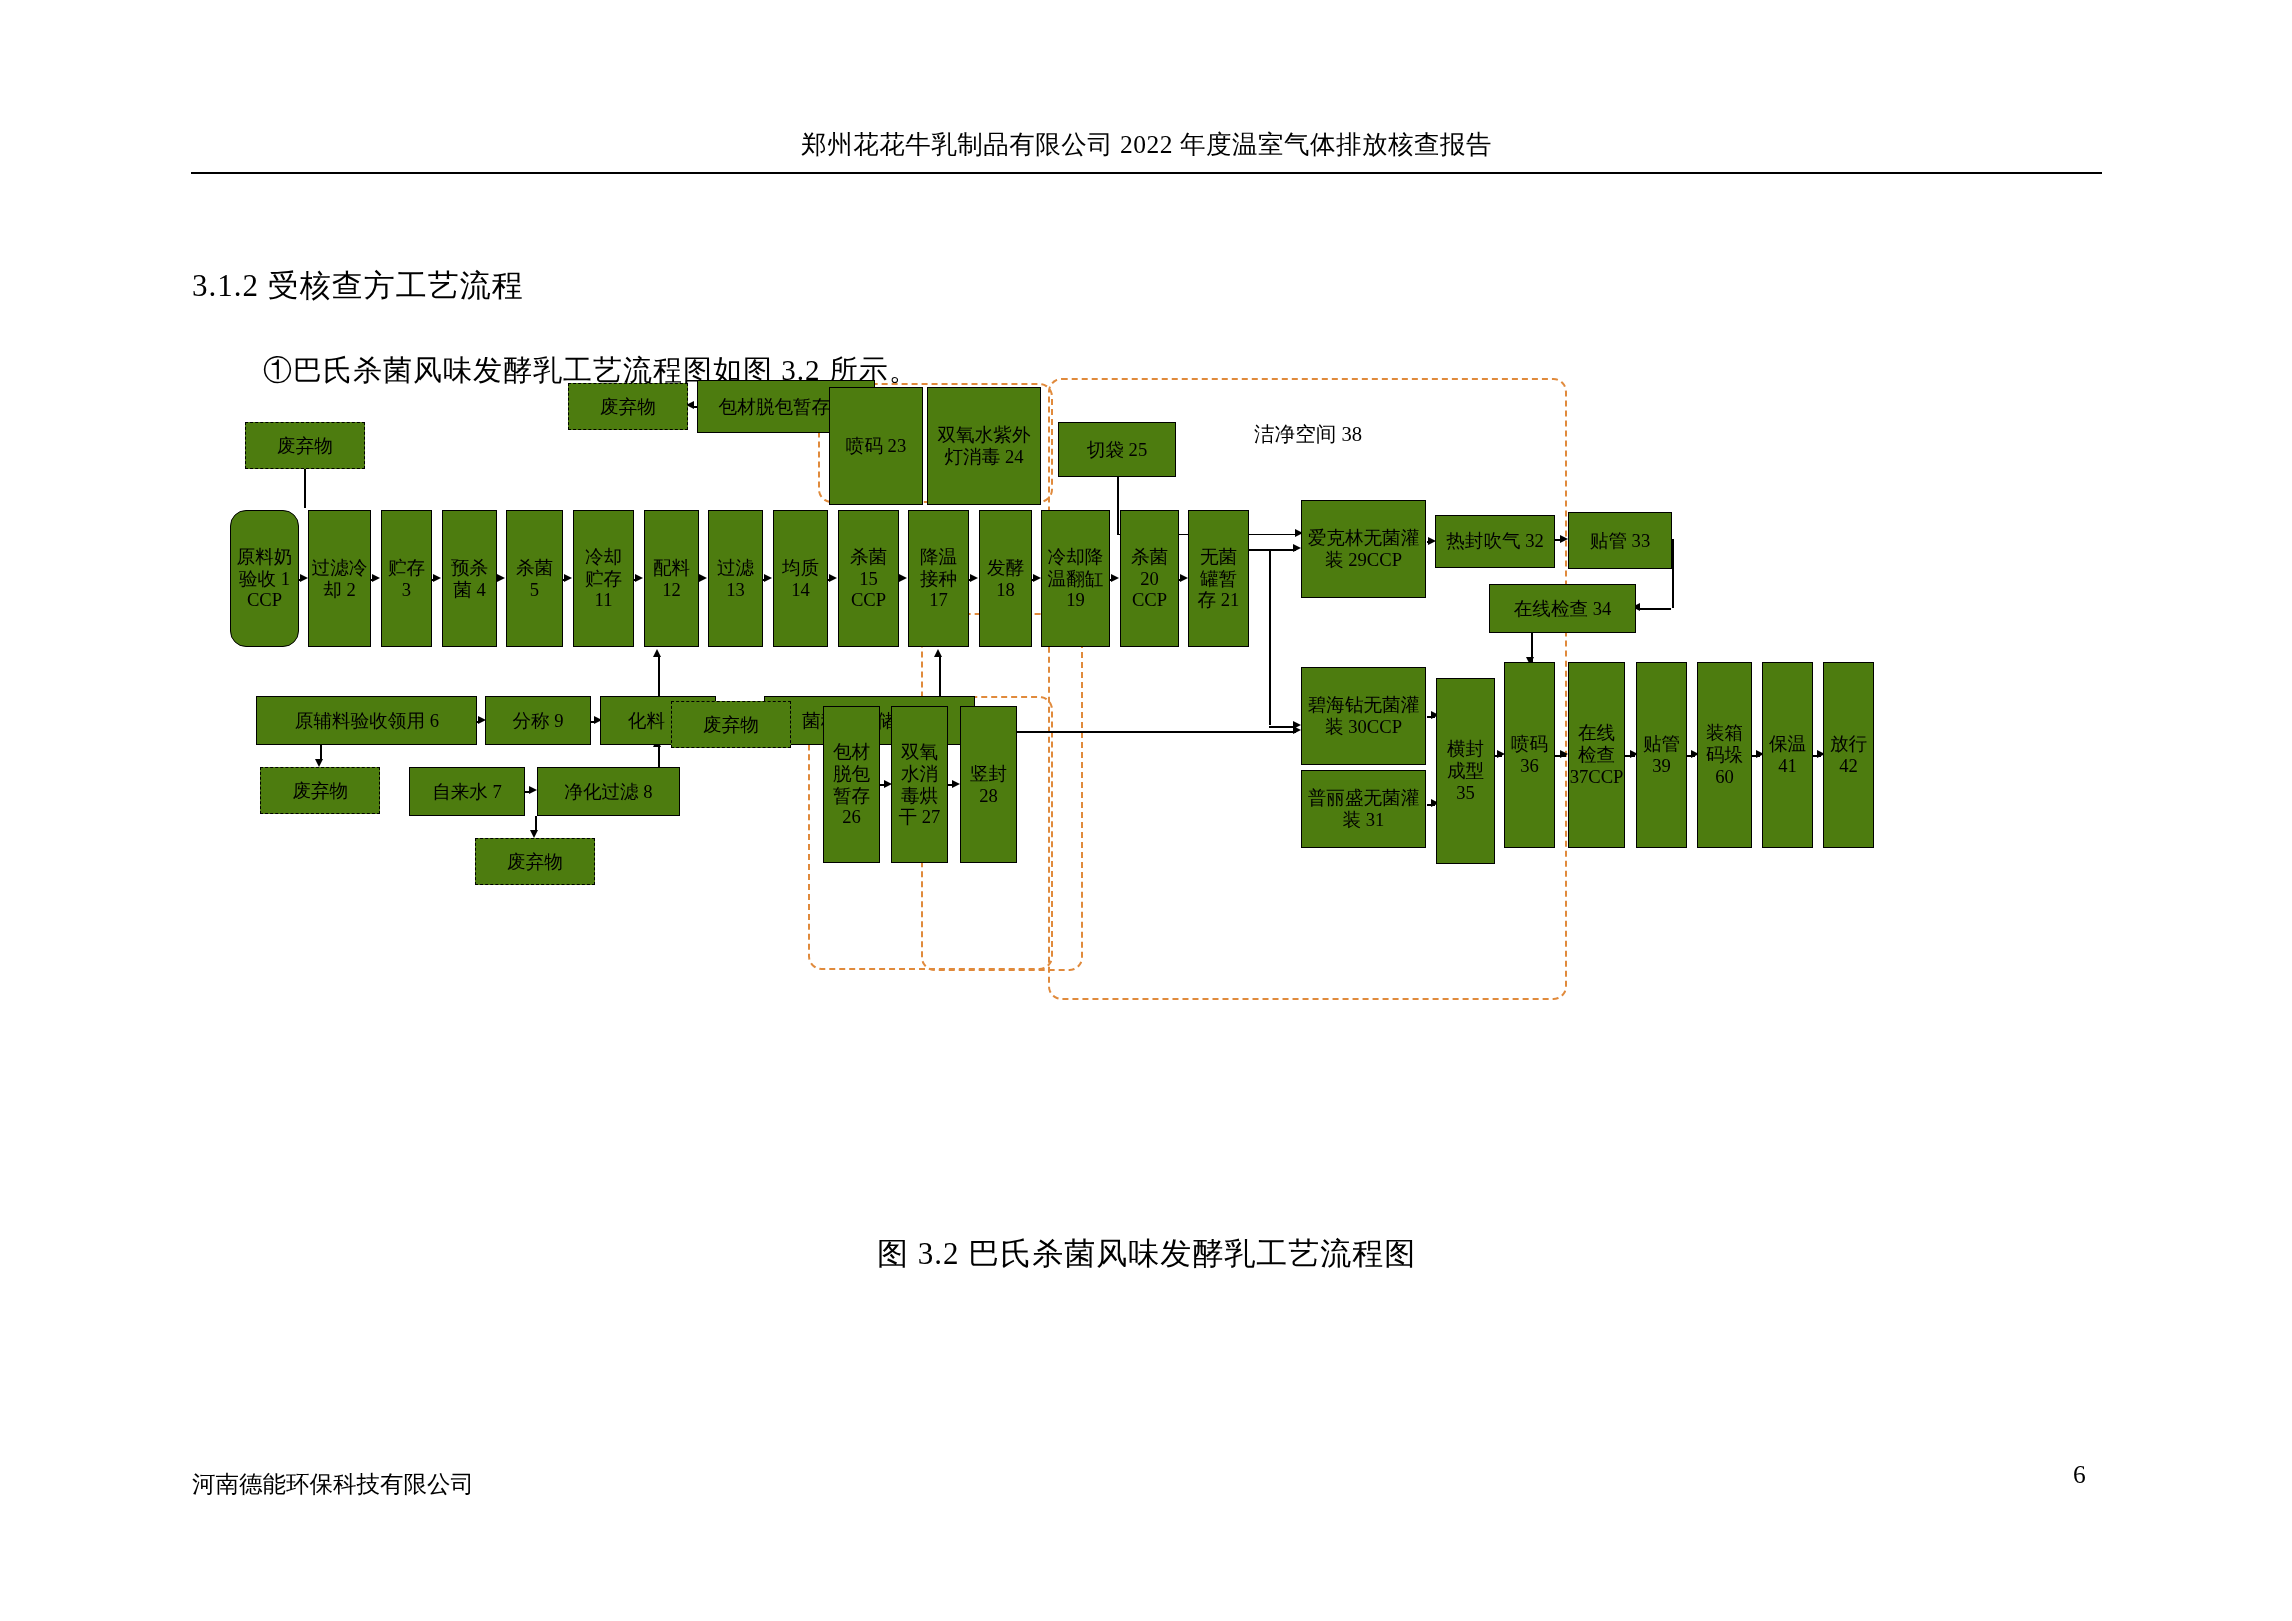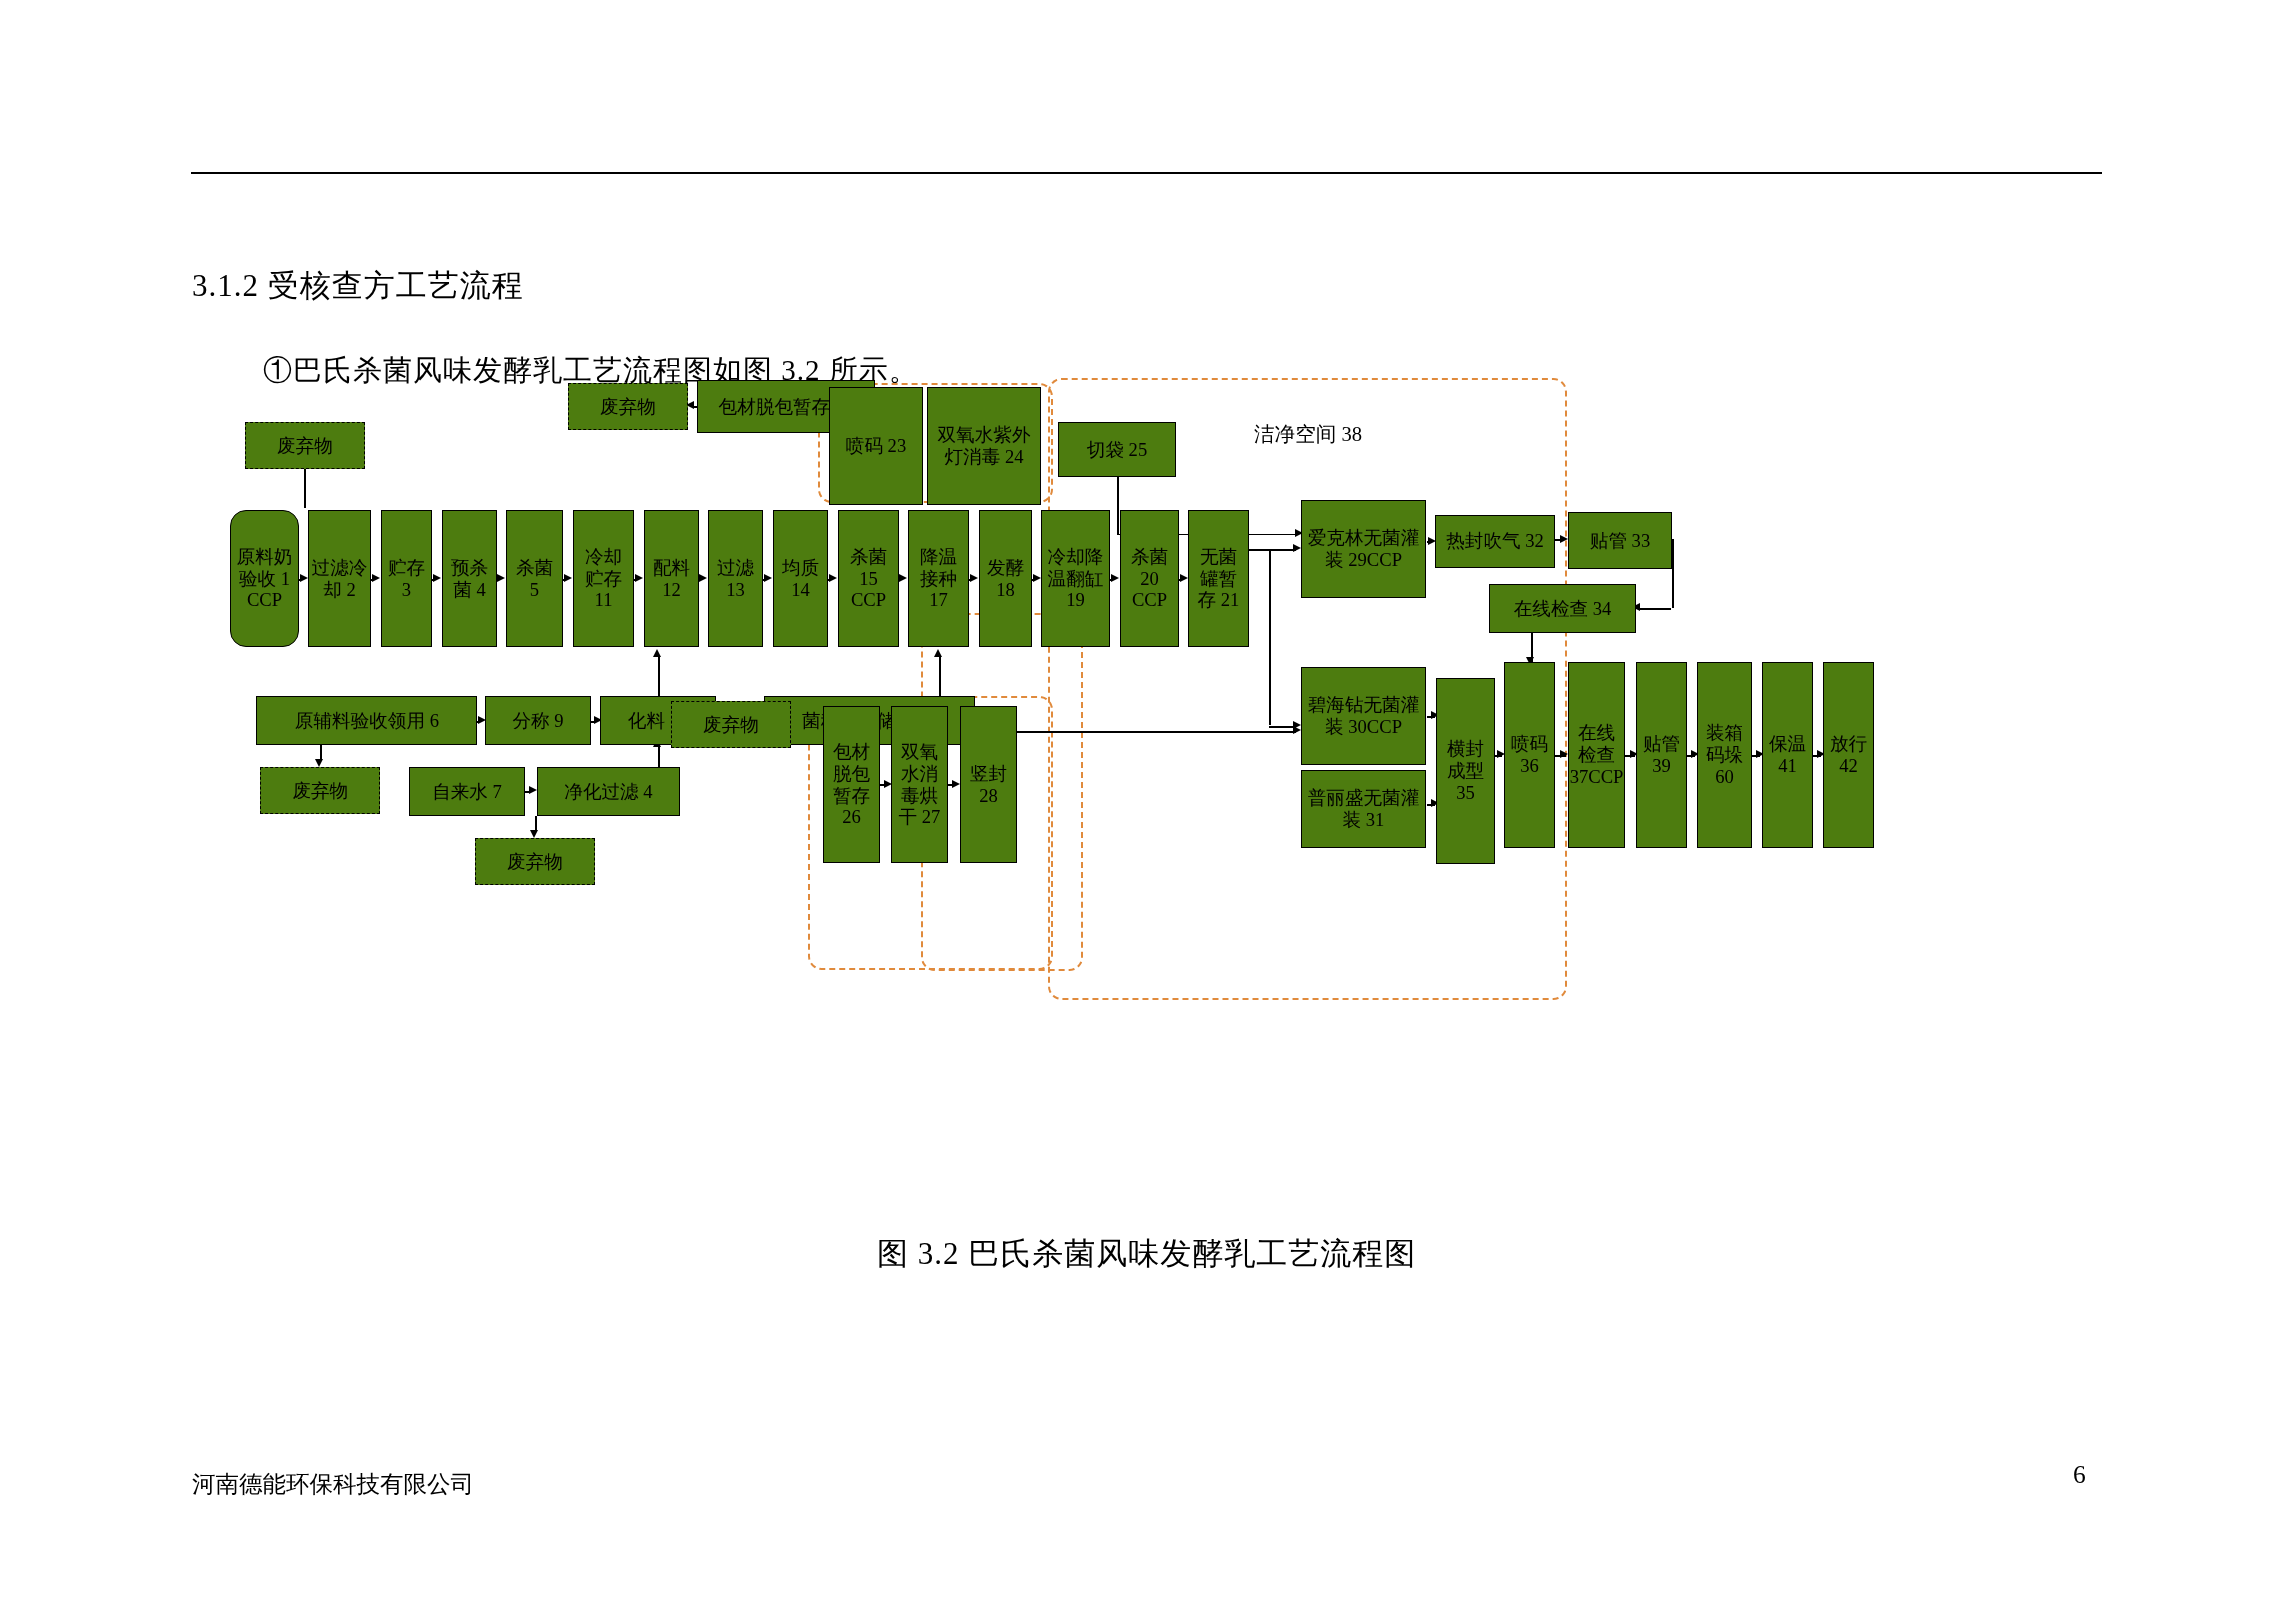--- a/index.html
+++ b/index.html
@@ -155,20 +155,21 @@
     border-left: 4.9px solid transparent;
     border-right: 4.9px solid transparent;
     border-top: 8.8px solid #000;
   }
 </style>
 </head>
 <body>
 
 <div class="page">
 
+  <div class="doc-header">郑州花花牛乳制品有限公司 2022 年度温室气体排放核查报告</div>
   <div class="header-rule"></div>
 
   <div class="sec-title">3.1.2  受核查方工艺流程</div>
   <div class="para-1">①巴氏杀菌风味发酵乳工艺流程图如图 3.2 所示。</div>
 
   <div id="diagram">
 
     <div class="region" style="left:544px; top:-127px; width:235px; height:120px;"></div>
     <div class="region" style="left:774px; top:-132px; width:519px; height:622px;"></div>
     <div class="region" style="left:534px; top:186px; width:245px; height:274px;"></div>
@@ -303,21 +304,21 @@
     <div class="conn h" style="left:317px; top:211px; width:3.9px;"></div>
     <div class="arrow right" style="left:320px; top:206px;"></div>
     <div class="conn v" style="left:384px; top:147px; height:39px;"></div>
     <div class="arrow up" style="left:379px; top:139px;"></div>
 
     <div class="node dashed" style="left:-13.7px; top:257px; width:120px; height:47px;">废弃物</div>
     <div class="conn v" style="left:46px; top:235px; height:15.7px;"></div>
     <div class="arrow down" style="left:41px; top:249px;"></div>
 
     <div class="node" style="left:135px; top:257px; width:116px; height:49px;">自来水 7</div>
-    <div class="node" style="left:263px; top:257px; width:143px; height:49px;">净化过滤 4</div>
+    <div class="node" style="left:263px; top:257px; width:143px; height:49px;">净化过滤 8</div>
     <div class="conn h" style="left:251px; top:281px; width:5.9px;"></div>
     <div class="arrow right" style="left:255px; top:276px;"></div>
     <div class="conn v" style="left:384px; top:235px; height:21.6px;"></div>
     <div class="arrow up" style="left:379px; top:229px;"></div>
 
     <div class="node dashed" style="left:201px; top:328px; width:120px; height:47px;">废弃物</div>
     <div class="conn v" style="left:261px; top:306px; height:15.7px;"></div>
     <div class="arrow down" style="left:256px; top:320px;"></div>
 
     <div class="node" style="left:490px; top:186px; width:211px; height:49px;">菌种验收储存 16</div>

